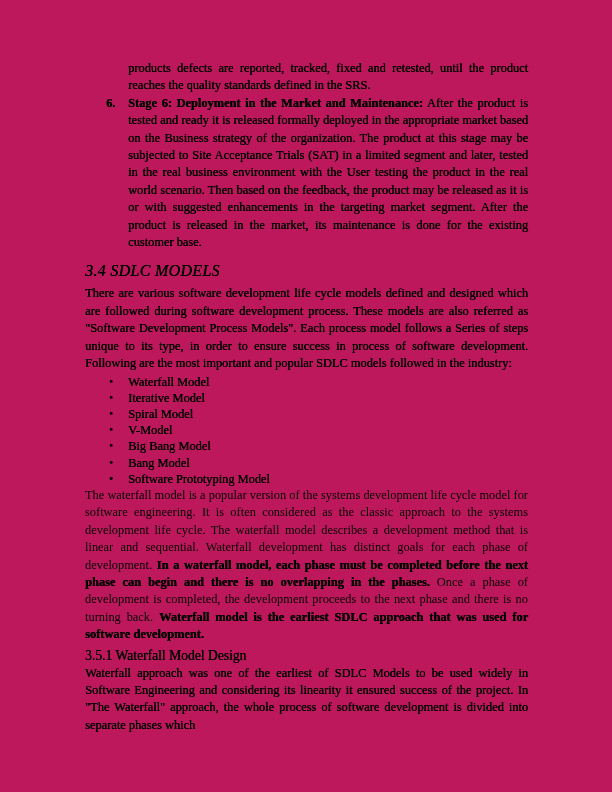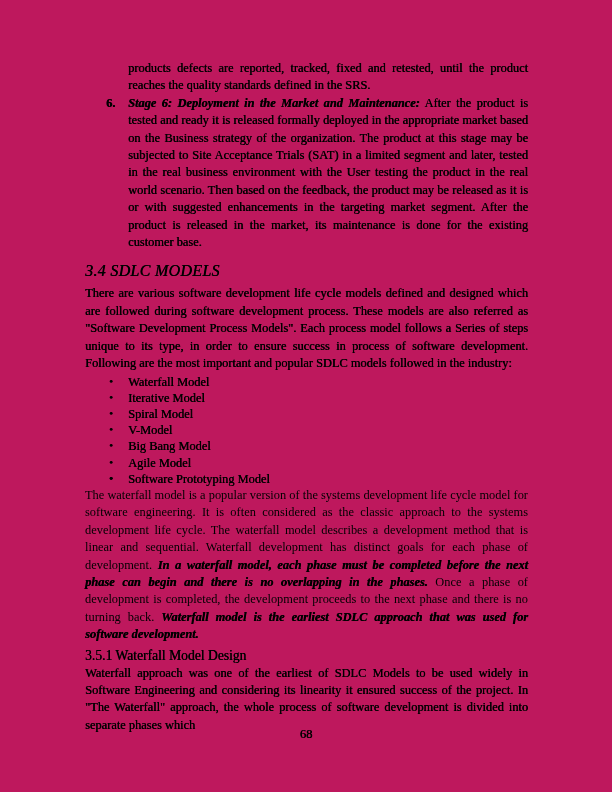--- a/index.html
+++ b/index.html
@@ -24,21 +24,20 @@
     width: 443px;
     font-size: 12.4px;
     line-height: 17.4px;
     text-align: justify;
   }
   .heavy {
     text-shadow: 0.4px 0 0 currentColor;
   }
   .bold {
     font-weight: bold;
-    font-style: italic;
   }
   .para {
     margin: 0;
   }
   .cont-lines {
     padding-left: 43px;
   }
   .list-item {
     position: relative;
     padding-left: 43px;
@@ -113,31 +112,30 @@
     <h2 class="h-sec">3.4 SDLC MODELS</h2>
 
     <div class="para heavy">There are various software development life cycle models defined and designed which are followed during software development process. These models are also referred as "Software Development Process Models". Each process model follows a Series of steps unique to its type, in order to ensure success in process of software development. Following are the most important and popular SDLC models followed in the industry:</div>
 
     <div class="bullets">
       <div class="bullet-item heavy"><span class="dot">•</span><span>Waterfall Model</span></div>
       <div class="bullet-item heavy"><span class="dot">•</span><span>Iterative Model</span></div>
       <div class="bullet-item heavy"><span class="dot">•</span><span>Spiral Model</span></div>
       <div class="bullet-item heavy"><span class="dot">•</span><span>V-Model</span></div>
       <div class="bullet-item heavy"><span class="dot">•</span><span>Big Bang Model</span></div>
-      <div class="bullet-item heavy"><span class="dot">•</span><span>Agile Model</span></div>
+      <div class="bullet-item heavy"><span class="dot">•</span><span>Bang Model</span></div>
       <div class="bullet-item heavy"><span class="dot">•</span></div>
       <div class="bullet-item heavy"><span class="dot">•</span><span>Software Prototyping Model</span></div>
     </div>
 
 
 
     <div class="para">
       <span>The waterfall model is a popular version of the systems development life cycle model for software engineering. It is often considered as the classic approach to the systems development life cycle. The waterfall model describes a development method that is linear and sequential. Waterfall development has distinct goals for each phase of development. </span><span class="bold heavy">In a waterfall model, each phase must be completed before the next phase can begin and there is no overlapping in the phases.</span><span> Once a phase of development is completed, the development proceeds to the next phase and there is no turning back. </span><span class="bold heavy">Waterfall model is the earliest SDLC approach that was used for software development.</span>
     </div>
 
     <h3 class="h-sub">3.5.1 Waterfall Model Design</h3>
 
     <div class="para heavy">Waterfall approach was one of the earliest of SDLC Models to be used widely in Software Engineering and considering its linearity it ensured success of the project. In "The Waterfall" approach, the whole process of software development is divided into separate phases which</div>
 
   </div>
 
-  <div class="page-num">68</div>
 </div>
 
 </body></html>

